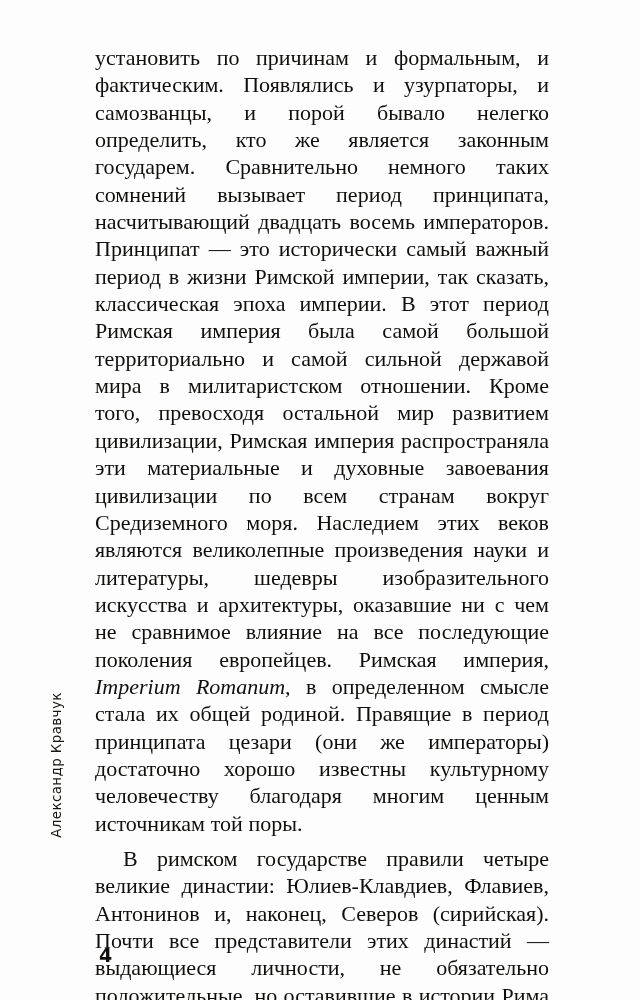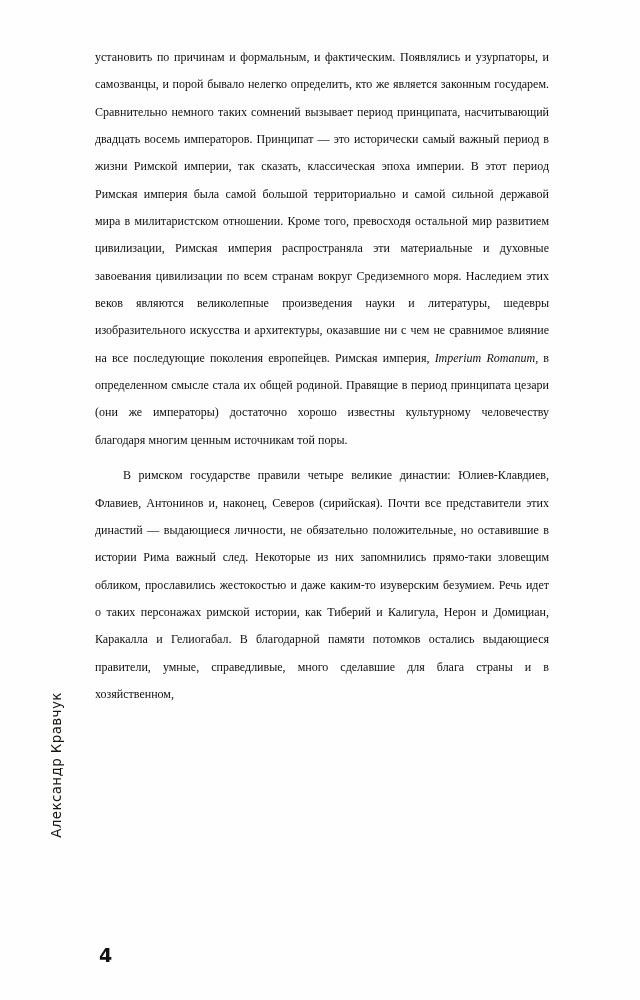--- a/index.html
+++ b/index.html
@@ -53,21 +53,21 @@
     position: absolute;
     left: 95px;
     top: 44px;
     width: 454px;
   }
 
   .para {
     margin: 0;
     text-align: justify;
     text-justify: inter-word;
-    font-size: 12px;
+    font-size: 22px;
     line-height: 27.35px;
     text-indent: 0;
     hyphens: manual;
     word-spacing: 0.2px;
   }
   .para.indent {
     text-indent: 28px;
   }
   .para + .para {
     margin-top: 8px;

